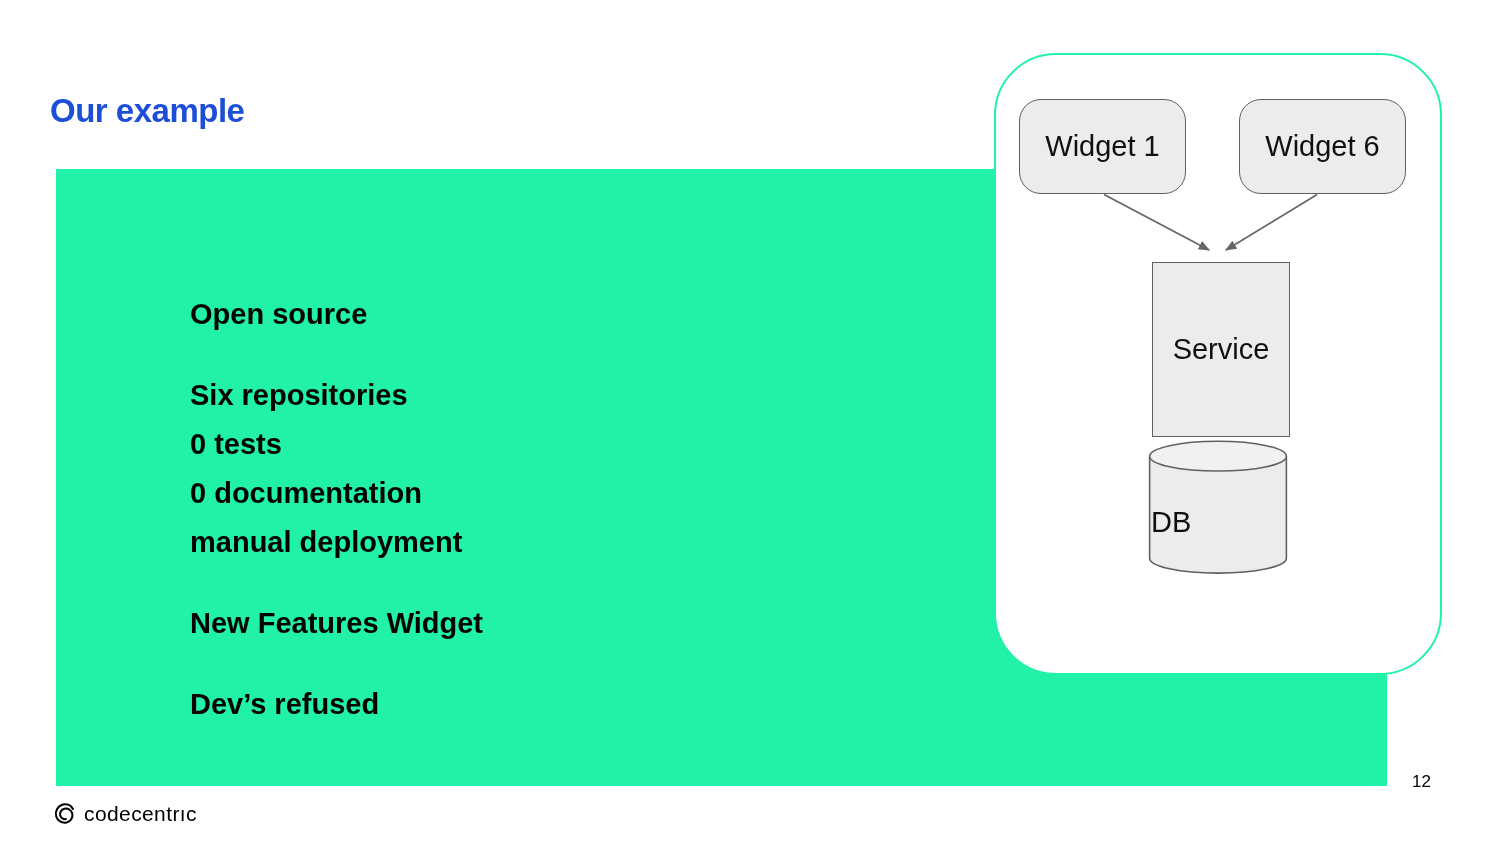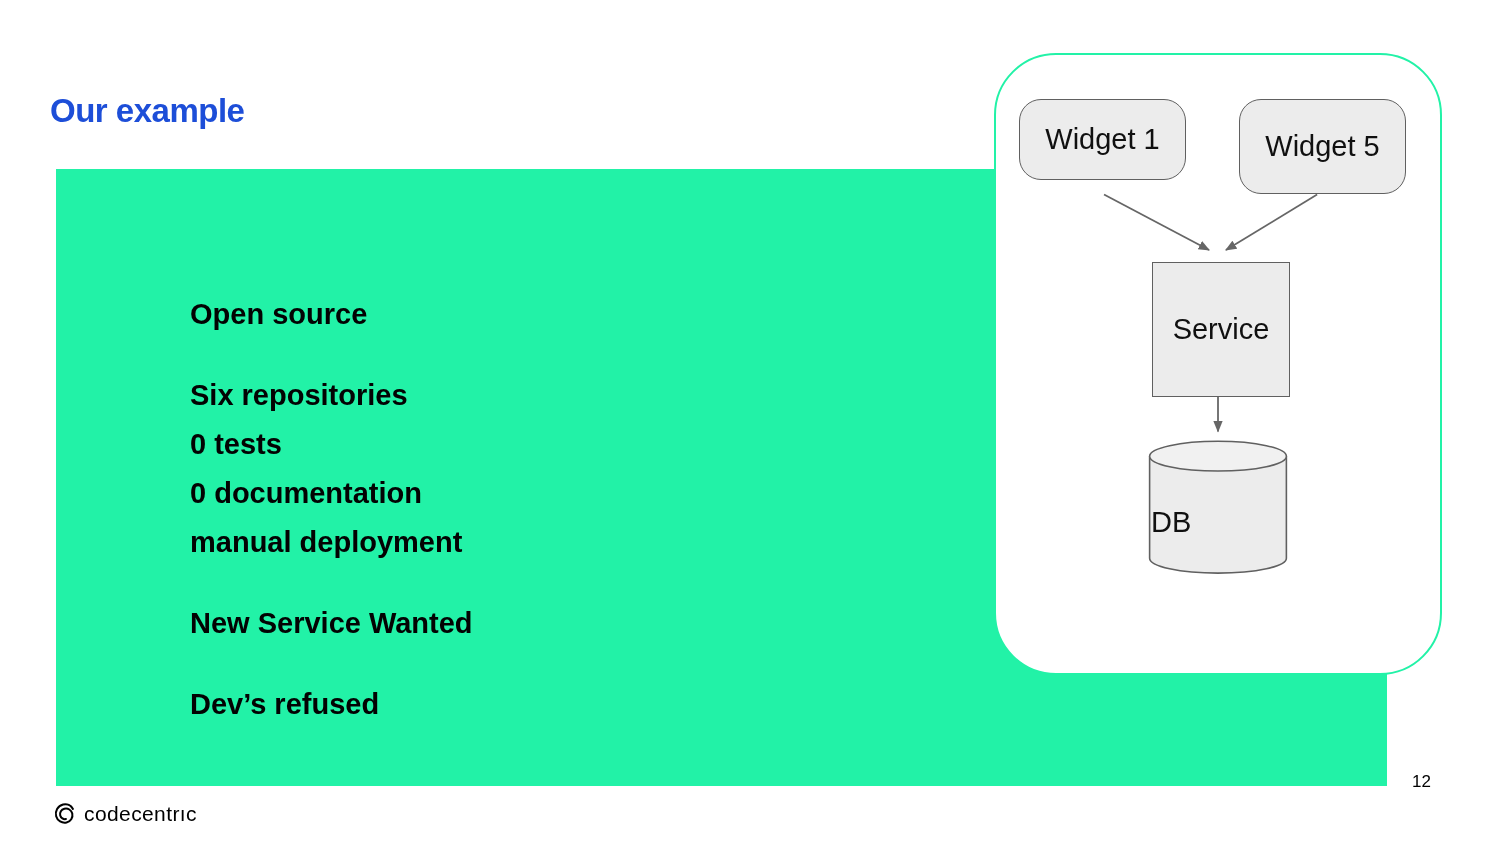--- a/index.html
+++ b/index.html
@@ -65,23 +65,23 @@
     position: absolute;
     background: var(--node-fill);
     border: 1.6px solid var(--node-border);
     display: flex;
     align-items: center;
     justify-content: center;
     font-size: 29px;
     color: #101010;
   }
   .node.rounded { border-radius: 22px; }
-  .node-widget1 { left: 23px;  top: 44px;  width: 167px; height: 81px; }
+  .node-widget1 { left: 23px;  top: 44px;  width: 167px; height: 95px; }
   .node-widget2 { left: 243px; top: 44px;  width: 167px; height: 95px; }
-  .node-service { left: 156px; top: 207px; width: 138px; height: 135px; }
+  .node-service { left: 156px; top: 207px; width: 138px; height: 175px; }
 
   .db-label {
     position: absolute;
     left: 155px;
     top: 437px;
     width: 138px;
     height: 60px;
     line-height: 60px;
     font-size: 29px;
     color: #101010;
@@ -118,21 +118,21 @@
 <div class="title">Our example</div>
 
 <div class="green-panel"></div>
 
 <div class="body-text">
   <div class="line gap">Open source</div>
   <div class="line">Six repositories</div>
   <div class="line">0 tests</div>
   <div class="line">0 documentation</div>
   <div class="line gap">manual deployment</div>
-  <div class="line gap">New Service Wanted</div>
+  <div class="line gap">New Features Widget</div>
   <div class="line">Dev’s refused</div>
 </div>
 
 <div class="card">
 
   <svg class="edges-svg" viewBox="0 0 448 622">
     <defs>
       <marker id="arrow" markerUnits="userSpaceOnUse" markerWidth="13" markerHeight="11" refX="10.5" refY="4.7" orient="auto">
         <path d="M0 0 L11.5 4.7 L0 9.4 Z" fill="#666666"></path>
       </marker>
@@ -147,21 +147,21 @@
     <g>
       <path d="M155 404 v103 a69 15 0 0 0 138 0 v-103" fill="#ececec" stroke="#606060" stroke-width="1.6"></path>
       <ellipse cx="224" cy="404" rx="69" ry="15" fill="#f1f1f1" stroke="#606060" stroke-width="1.6"></ellipse>
     </g>
   </svg>
 
   <div class="node rounded node-widget1">
     <span>Widget 1</span>
   </div>
   <div class="node rounded node-widget2">
-    <span>Widget 5</span>
+    <span>Widget 6</span>
   </div>
   <div class="node node-service">
     <span>Service</span>
   </div>
   <div class="db-label">DB</div>
 </div>
 
 <div class="logo">
   <svg width="27" height="27" viewBox="0 0 32 32">
     <path d="M27.2 10.6 C25 6.3 20.2 4.1 15.5 5.3 C9.2 6.9 5.6 13.1 7.3 19.2 C8.8 24.6 14.2 28 19.6 26.7 C24.4 25.5 27.5 20.9 26.4 16.1 C25.4 11.9 21.2 9.3 17 10.4 C13.4 11.3 11.2 14.9 12.1 18.4 C12.9 21.4 15.9 23.2 18.9 22.5" fill="none" stroke="#000000" stroke-width="2.4" stroke-linecap="round"></path>

